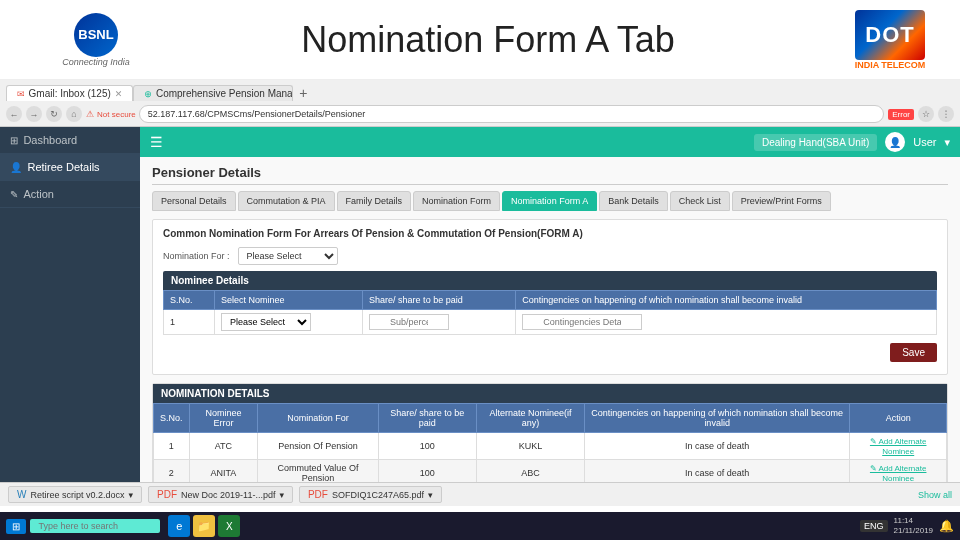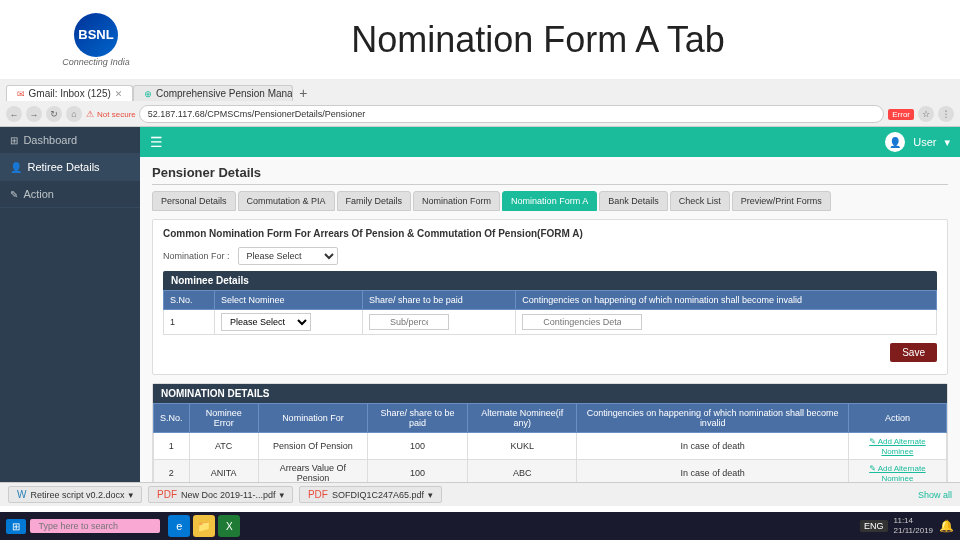--- a/index.html
+++ b/index.html
@@ -187,21 +187,21 @@
     
     .taskbar {
       background: #1a1a2e; height: 28px; display: flex; align-items: center;
       padding: 0 6px; gap: 4px; position: absolute; bottom: 0; width: 100%;
     }
     .taskbar-start {
       background: #0078d4; color: #fff; border: none; padding: 2px 6px;
       font-size: 10px; cursor: pointer; border-radius: 2px; display: flex; align-items: center; gap: 2px;
     }
     .taskbar-search {
-      background: #f9a8d4; border: none; padding: 2px 8px;
+      background: #5eead4; border: none; padding: 2px 8px;
       font-size: 9px; width: 130px; border-radius: 2px; color: #333;
     }
     .taskbar-apps { display: flex; gap: 3px; margin-left: 4px; }
     .taskbar-app {
       width: 22px; height: 22px; border-radius: 3px; display: flex;
       align-items: center; justify-content: center; font-size: 12px; cursor: pointer;
     }
     .taskbar-right { margin-left: auto; display: flex; align-items: center; gap: 6px; color: #ccc; font-size: 9px; }
     .lang-badge { background: #333; padding: 1px 4px; border-radius: 2px; font-size: 9px; color: #fff; }
 
@@ -219,20 +219,26 @@
 <body>
 
 <div class="slide-header">
   <div class="bsnl-logo">
     <div class="bsnl-logo-circle">
       <span>BSNL</span>
     </div>
     <div class="bsnl-sub">Connecting India</div>
   </div>
   <div class="slide-title">Nomination Form A Tab</div>
+  <div class="dot-logo">
+    <div class="dot-logo-img">
+      <span style="font-size:22px;letter-spacing:1px;">DOT</span>
+    </div>
+    <div class="india-text">INDIA TELECOM</div>
+  </div>
 </div>
 
 <div class="browser-chrome">
   <div class="browser-tabs">
     <div class="browser-tab">
       <span style="color:#e74c3c;font-size:9px;">✉</span>
       <span>Gmail: Inbox (125)</span>
       <span class="browser-tab-close">✕</span>
     </div>
     <div class="browser-tab" style="background:#e8e8e8;">
@@ -273,20 +279,23 @@
       <span class="sidebar-icon">✎</span>
       <span>Action</span>
     </div>
   </div>
 
   <div style="flex:1;display:flex;flex-direction:column;overflow:hidden;">
 
     <div class="top-bar">
       <span class="top-bar-hamburger">☰</span>
       <div class="top-bar-right">
+        <div class="user-badge">
+          <span>Dealing Hand(SBA Unit)</span>
+        </div>
         <div class="user-avatar">👤</div>
         <span>User</span>
         <span>▾</span>
       </div>
     </div>
 
     <div class="main-content">
       <div class="content-wrap">
         <div class="page-heading">Pensioner Details</div>
 
@@ -365,21 +374,21 @@
                 <td>ATC</td>
                 <td>Pension Of Pension</td>
                 <td>100</td>
                 <td>KUKL</td>
                 <td>In case of death</td>
                 <td><span class="action-link">✎ Add Alternate Nominee</span></td>
               </tr>
               <tr>
                 <td>2</td>
                 <td>ANITA</td>
-                <td>Arrears Value Of Pension</td>
+                <td>Commuted Value Of Pension</td>
                 <td>100</td>
                 <td>ABC</td>
                 <td>In case of death</td>
                 <td><span class="action-link">✎ Add Alternate Nominee</span></td>
               </tr>
             </tbody>
           </table>
 
         </div>
 

